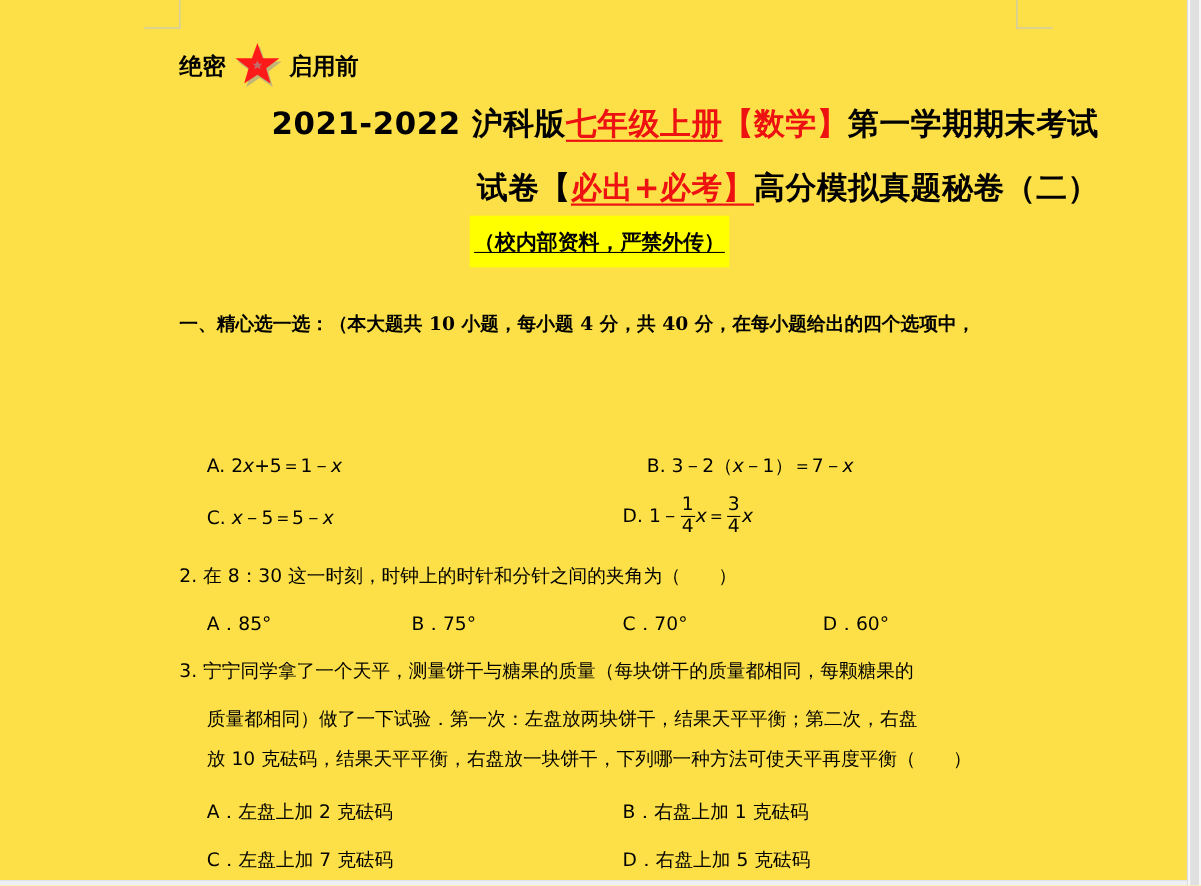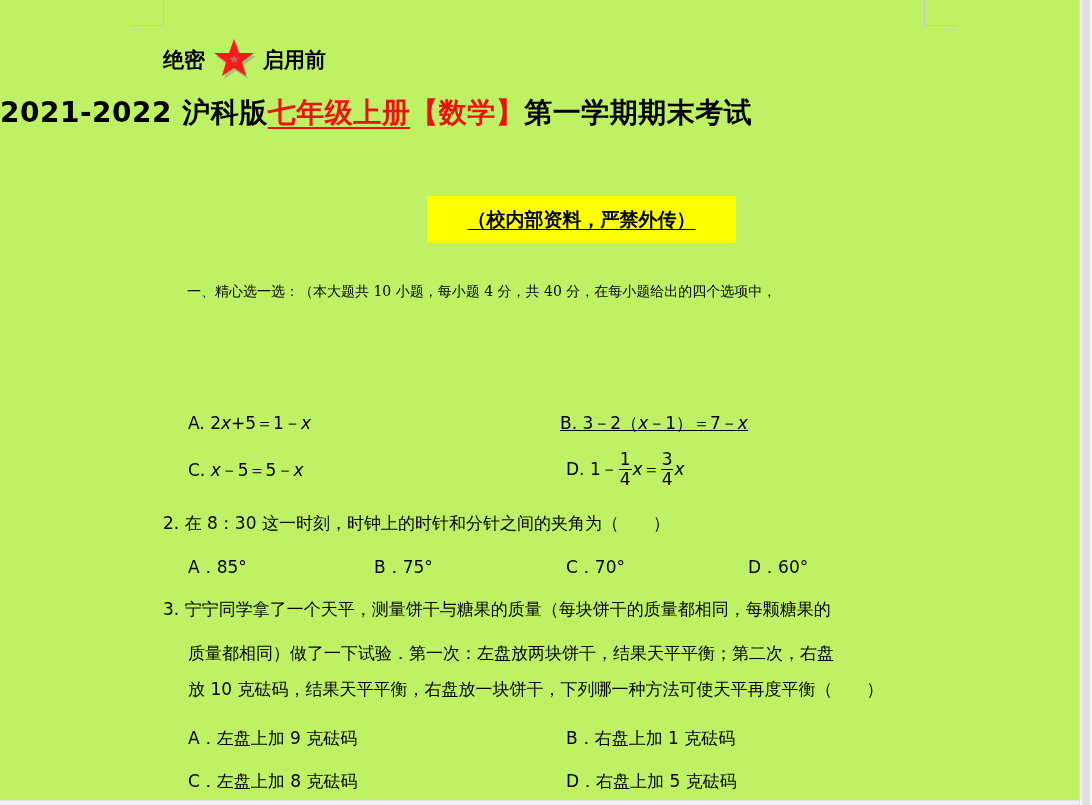--- a/index.html
+++ b/index.html
@@ -1,41 +1,41 @@
 <!DOCTYPE html>
 <html><head>
 <meta charset="utf-8">
 <style>
   html, body { margin:0; padding:0; }
   body {
     width:1092px; height:805px; overflow:hidden; background:#ffffff;
     position:relative; font-family:"DejaVu Sans","Liberation Sans",sans-serif; color:#000;
   }
-  .page { position:absolute; left:0; top:0; width:1080px; height:800px; background:#bef264; }
+  .page { position:absolute; left:0; top:0; width:1080px; height:800px; background:#fde047; }
   .scrollbar-track { position:absolute; right:0; top:0; width:12px; height:805px; background:#f7f7f7; border-left:1px solid #dcdcdc; }
   .scrollbar-thumb { position:absolute; right:2px; top:0; width:8px; height:805px; background:#e0e0e0; }
   .bottom-edge { position:absolute; left:0; bottom:0; width:1080px; height:4px; background:#eef0f5; border-top:1px solid #e2e4ea; }
   .corner { position:absolute; border-color:#c6c6c6; border-style:solid; width:32px; height:25px; }
   .corner.tl { left:131px; top:0; border-width:0 1px 1px 0; }
   .corner.tr { left:924px; top:0; border-width:0 0 1px 1px; }
 
   .secret { position:absolute; left:163px; top:38px; display:flex; align-items:center; font-weight:bold; font-size:21px; }
   .secret .star { width:50px; height:44px; margin:0 4px; position:relative; top:-1px; }
 
-  .title { position:absolute; left:0; width:999px; text-align:left; font-weight:bold; font-size:28px; letter-spacing:0.5px; }
+  .title { position:absolute; left:0; width:999px; text-align:right; font-weight:bold; font-size:28px; letter-spacing:0.5px; }
   .title1 { top:94px; }
   .title2 { top:152px; }
   .red { color:#ee1111; }
   .u-red { text-decoration:underline; text-decoration-color:#ee1111; text-decoration-thickness:2px; text-underline-offset:5px; }
-  .yellow-box { position:absolute; left:427px; top:196px; width:309px; height:47px; background:#ffff00; display:flex; align-items:center; justify-content:center; }
+  .yellow-box { position:absolute; left:427px; top:196px; width:236px; height:47px; background:#ffff00; display:flex; align-items:center; justify-content:center; }
   .yellow-box span { font-weight:bold; font-size:19px; text-decoration:underline; text-underline-offset:3px; }
 
   .serif { font-family:"DejaVu Serif","Liberation Serif",serif; }
   .line { position:absolute; white-space:nowrap; font-size:17px; }
-  .sect { left:163px; font-weight:normal; font-size:14px;margin-left:24px; }
+  .sect { left:163px; font-weight:bold; font-size:17px; }
   .q { left:163px; }
   .opt { font-size:17px; }
   .math { font-style:italic; }
   .frac { display:inline-flex; flex-direction:column; align-items:center; vertical-align:middle; font-size:17px; line-height:19px; margin:0 1px; }
   .frac .num { border-bottom:1px solid #000; padding:0 1px; }
 </style>
 </head>
 <body>
 
 <div class="page">
@@ -48,31 +48,34 @@
       <polygon points="27,5 32,19 47,19 35,28 39,42 27,34 15,42 19,28 7,19 22,19" fill="#9a9a9a" opacity="0.6"></polygon>
       <polygon points="25,2 30,16 45,16 33,25 37,39 25,31 13,39 17,25 5,16 20,16" fill="#ff1a1a"></polygon>
       <polygon points="25,18 26.5,21 29.5,21 27,23 28,26 25,24.3 22,26 23,23 20.5,21 23.5,21" fill="#c46b6b"></polygon>
     </svg>
     <span>启用前</span>
   </div>
 
   <div class="title title1">
     <span>2021-2022 沪科版</span><span class="red u-red">七年级上册</span><span class="red">【数学】</span><span>第一学期期末考试</span>
   </div>
+  <div class="title title2">
+    <span>试卷【</span><span class="red u-red">必出+必考】</span><span>高分模拟真题秘卷（二）</span>
+  </div>
 
   <div class="yellow-box">
     <span>（校内部资料，严禁外传）</span>
   </div>
 
   <div class="line sect serif" style="top:283px;">一、精心选一选：（本大题共 10 小题，每小题 4 分，共 40 分，在每小题给出的四个选项中，</div>
 
   <div class="line opt" style="left:188px; top:412px;">
     <span>A.</span>&nbsp;<span>2</span><span class="math">x</span><span>+5＝1－</span><span class="math">x</span>
   </div>
-  <div class="line opt" style="left:560px; top:412px;text-decoration:underline;">
+  <div class="line opt" style="left:588px; top:412px;">
     <span>B.</span>&nbsp;<span>3－2（</span><span class="math">x</span><span>－1）＝7－</span><span class="math">x</span>
   </div>
   <div class="line opt" style="left:188px; top:459px;">
     <span>C.</span>&nbsp;<span class="math">x</span><span>－5＝5－</span><span class="math">x</span>
   </div>
   <div class="line opt" style="left:566px; top:450px;">
     <span>D.</span>&nbsp;<span>1－</span><span class="frac">
         <span class="num">1</span>
         <span>4</span>
       </span><span class="math">x</span><span>＝</span><span class="frac">
@@ -89,22 +92,22 @@
   <div class="line opt" style="left:374px; top:556px;">B．75°</div>
   <div class="line opt" style="left:566px; top:556px;">C．70°</div>
   <div class="line opt" style="left:748px; top:556px;">D．60°</div>
 
   <div class="line q" style="top:598px;">
     <span>3.</span>
     <span>宁宁同学拿了一个天平，测量饼干与糖果的质量（每块饼干的质量都相同，每颗糖果的</span>
   </div>
   <div class="line" style="left:188px; top:642px;">质量都相同）做了一下试验．第一次：左盘放两块饼干，结果天平平衡；第二次，右盘</div>
   <div class="line" style="left:188px; top:678px;">放 10 克砝码，结果天平平衡，右盘放一块饼干，下列哪一种方法可使天平再度平衡（　　）</div>
-  <div class="line opt" style="left:188px; top:727px;">A．左盘上加 9 克砝码</div>
+  <div class="line opt" style="left:188px; top:727px;">A．左盘上加 2 克砝码</div>
   <div class="line opt" style="left:566px; top:727px;">B．右盘上加 1 克砝码</div>
-  <div class="line opt" style="left:188px; top:770px;">C．左盘上加 8 克砝码</div>
+  <div class="line opt" style="left:188px; top:770px;">C．左盘上加 7 克砝码</div>
   <div class="line opt" style="left:566px; top:770px;">D．右盘上加 5 克砝码</div>
 </div>
 
 <div class="bottom-edge"></div>
 <div class="scrollbar-track">
   <div class="scrollbar-thumb"></div>
 </div>
 
 </body></html>

